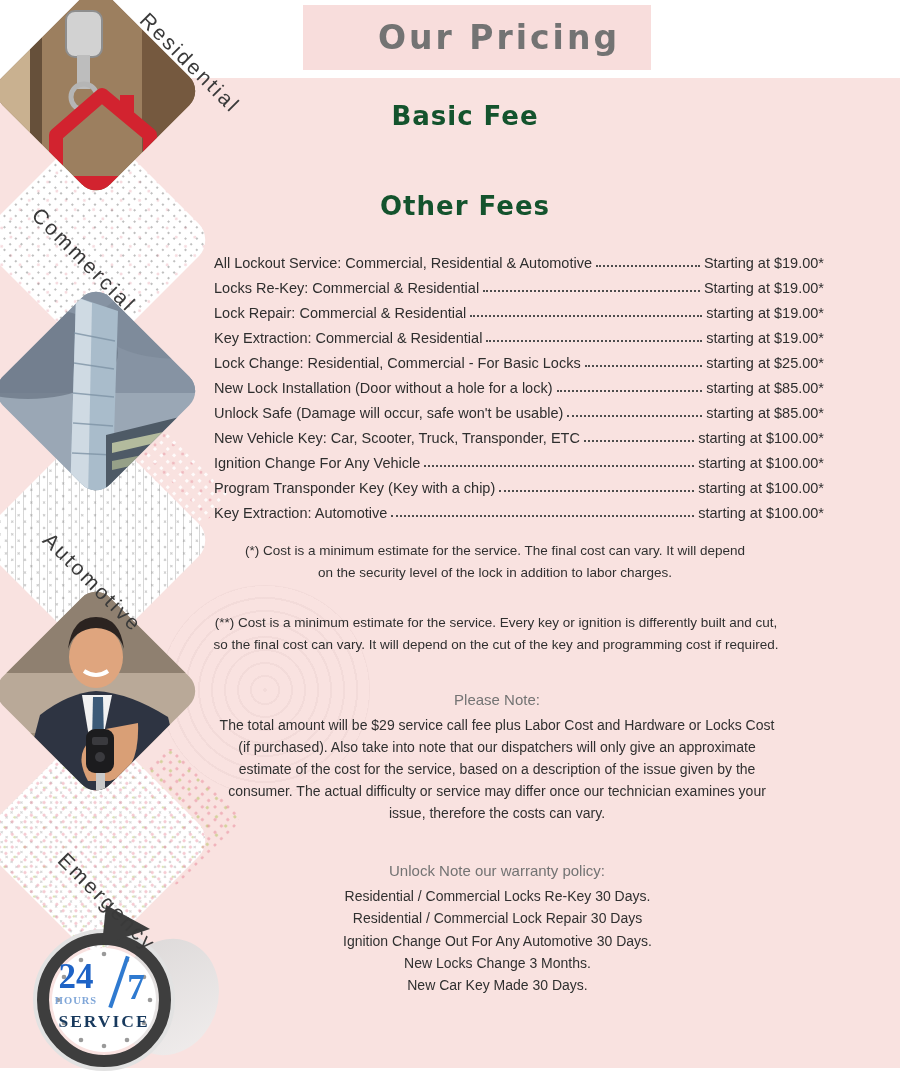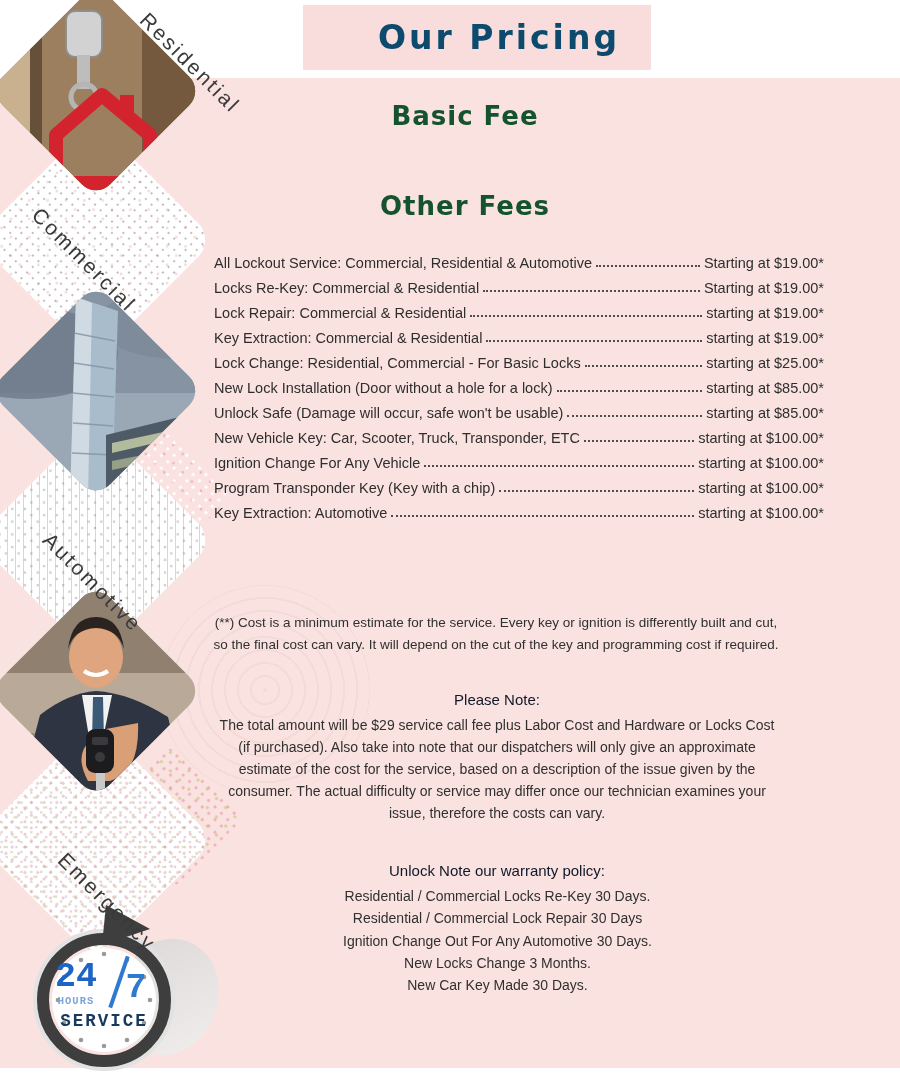--- a/index.html
+++ b/index.html
@@ -4,40 +4,40 @@
 <style>
   html,body{margin:0;padding:0;background:#ffffff;}
   .page{position:relative;width:900px;height:1074px;overflow:hidden;background:#ffffff;
         font-family:"Liberation Sans",sans-serif;color:#2c2c2c;}
   .bg-main{position:absolute;left:0;top:78px;width:900px;height:990px;background:#f9e2e0;z-index:0;}
 
   
   .title-box{position:absolute;left:303px;top:5px;width:348px;height:65px;background:#f8dddc;
              display:flex;align-items:center;justify-content:center;z-index:6;}
   .title-box span{font-family:"DejaVu Sans",sans-serif;font-weight:bold;font-size:33px;
-                  letter-spacing:3px;color:#0c4a6e;margin-left:44px;}
+                  letter-spacing:3px;color:#737373;margin-left:44px;}
   .sec-heading{position:absolute;left:165px;width:600px;text-align:center;z-index:3;
                font-family:"DejaVu Sans",sans-serif;font-weight:bold;font-size:26px;
                letter-spacing:1px;color:#14532d;}
   .h-basic{top:101px;}
   .h-other{top:191px;}
 
   
   .fee-row{display:flex;align-items:flex-end;height:25px;font-size:14.5px;color:#2e2e2e;}
   .fee-label,.fee-price{white-space:nowrap;}
   .fee-dots{flex:1;border-bottom:2px dotted #4d4d4d;margin:0 4px 4px 4px;min-width:12px;}
   .basic-row-wrap{position:absolute;left:214px;top:157px;width:585px;z-index:3;}
   .fee-list{position:absolute;left:214px;top:246px;width:610px;z-index:3;}
 
   
   .fn{position:absolute;text-align:center;font-size:13.5px;line-height:22px;color:#303030;z-index:3;}
   .fn1{left:245px;top:540px;width:500px;}
   .fn2{left:206px;top:612px;width:580px;}
   .red-h{position:absolute;left:197px;width:600px;text-align:center;font-size:15px;
-         color:#0f172a;z-index:3;}
+         color:#737373;z-index:3;}
   .note-h{top:691px;}
   .note-b{position:absolute;left:213px;top:714px;width:568px;text-align:center;
           font-size:14px;line-height:22px;color:#303030;z-index:3;}
   .war-h{top:862px;}
   .war-lines{position:absolute;left:150px;top:885px;width:695px;text-align:center;
              font-size:14px;line-height:22.3px;color:#303030;z-index:3;}
 
   
   .diamond{position:absolute;transform:rotate(45deg);overflow:hidden;}
   .photo-d{width:152px;height:152px;border-radius:20px;z-index:3;}
@@ -71,21 +71,21 @@
   .lbl-commercial{left:44px;top:203px;}
   .lbl-automotive{left:55px;top:528px;}
   .lbl-emergency{left:70px;top:848px;}
 
   
   .badge-swoosh{position:absolute;left:118px;top:938px;width:100px;height:118px;border-radius:50%;
                 background:linear-gradient(135deg,#d6d6d6,#f0f0f0);opacity:.85;
                 transform:rotate(18deg);z-index:2;}
   .badge{position:absolute;left:18px;top:905px;width:172px;height:172px;z-index:4;}
   .badge svg{position:absolute;left:0;top:0;}
-  .badge .txt{position:absolute;text-align:center;font-family:Liberation Mono, monospace;}
+  .badge .txt{position:absolute;text-align:center;font-family:Liberation Serif, serif;}
   .b-24{left:27px;top:52px;width:62px;font-size:35px;font-weight:bold;color:#1e63c6;}
   .b-slash{position:absolute;left:99px;top:50px;width:4px;height:54px;background:#2f7ad0;
            transform:rotate(19deg);}
   .b-7{left:100px;top:63px;width:36px;font-size:35px;font-weight:bold;color:#2f7ad0;}
   .b-hours{left:27px;top:90px;width:62px;font-size:10.5px;letter-spacing:1px;font-weight:bold;color:#7fa6d8;}
   .b-service{left:24px;top:106px;width:124px;font-size:17.5px;font-weight:bold;
              letter-spacing:2px;color:#17395d;}
 </style>
 </head>
 <body>
@@ -281,20 +281,21 @@
         <span class="fee-price">starting at $100.00*</span>
       </div>
 
       <div class="fee-row">
         <span class="fee-label">Key Extraction: Automotive</span>
         <span class="fee-dots"></span>
         <span class="fee-price">starting at $100.00*</span>
       </div>
     </div>
 
+  <div class="fn fn1">(*) Cost is a minimum estimate for the service. The final cost can vary. It will depend on the security level of the lock in addition to labor charges.</div>
   <div class="fn fn2">(**) Cost is a minimum estimate for the service. Every key or ignition is differently built and cut, so the final cost can vary. It will depend on the cut of the key and programming cost if required.</div>
 
   <div class="red-h note-h">Please Note:</div>
   <div class="note-b">The total amount will be $29 service call fee plus Labor Cost and Hardware or Locks Cost (if purchased). Also take into note that our dispatchers will only give an approximate estimate of the cost for the service, based on a description of the issue given by the consumer. The actual difficulty or service may differ once our technician examines your issue, therefore the costs can vary.</div>
 
   <div class="red-h war-h">Unlock Note our warranty policy:</div>
   <div class="war-lines">
 
 
       <div>Residential / Commercial Locks Re-Key 30 Days.</div>

